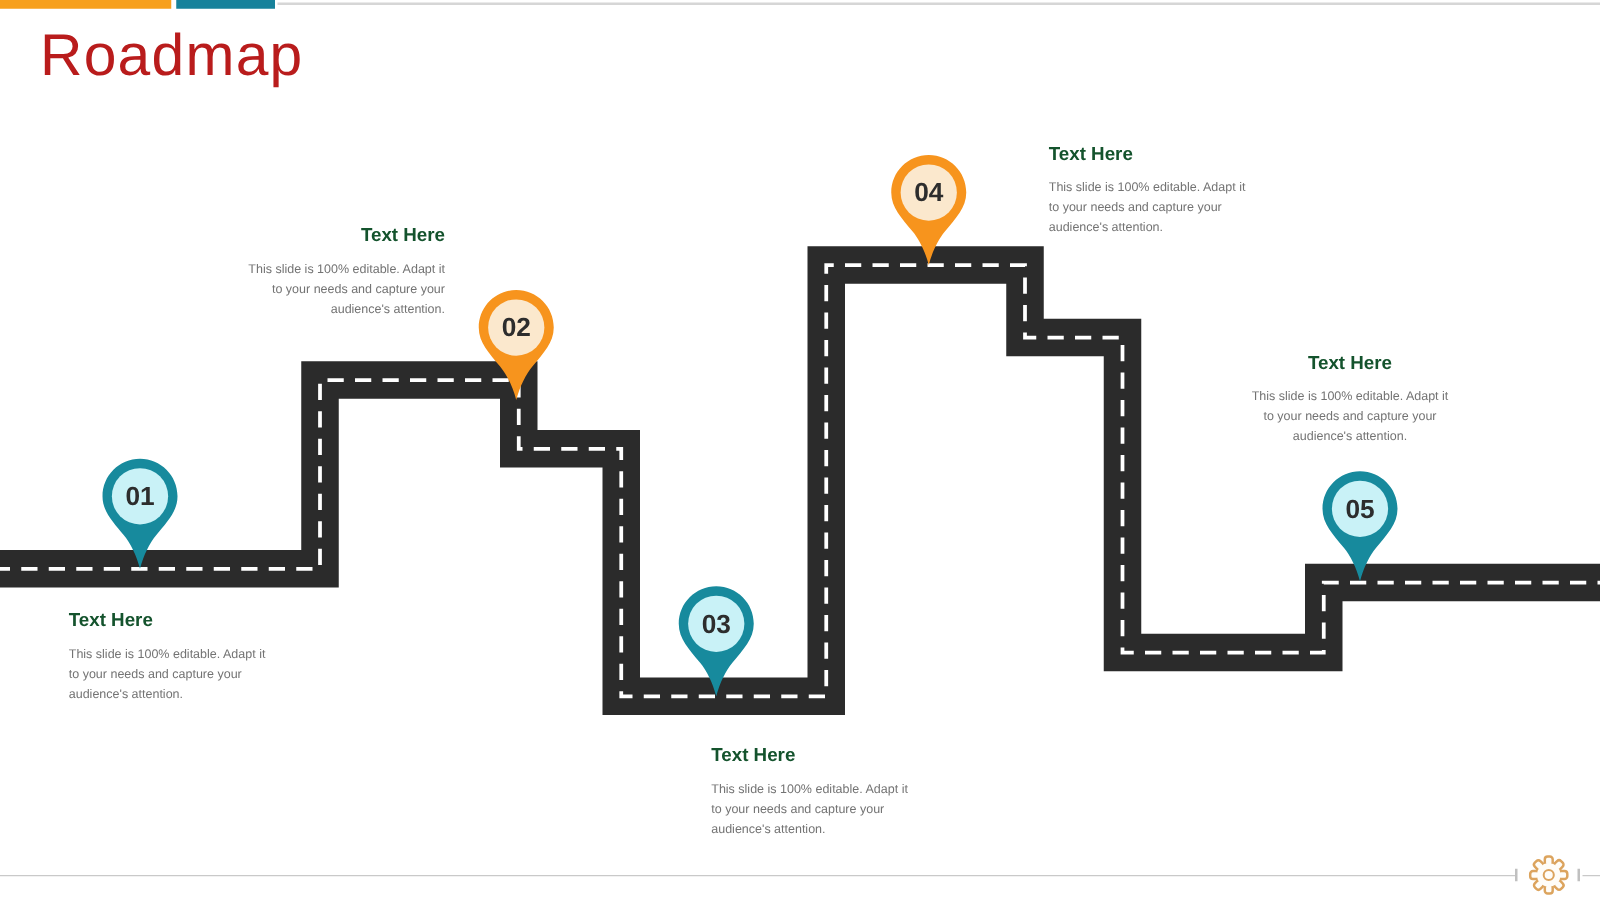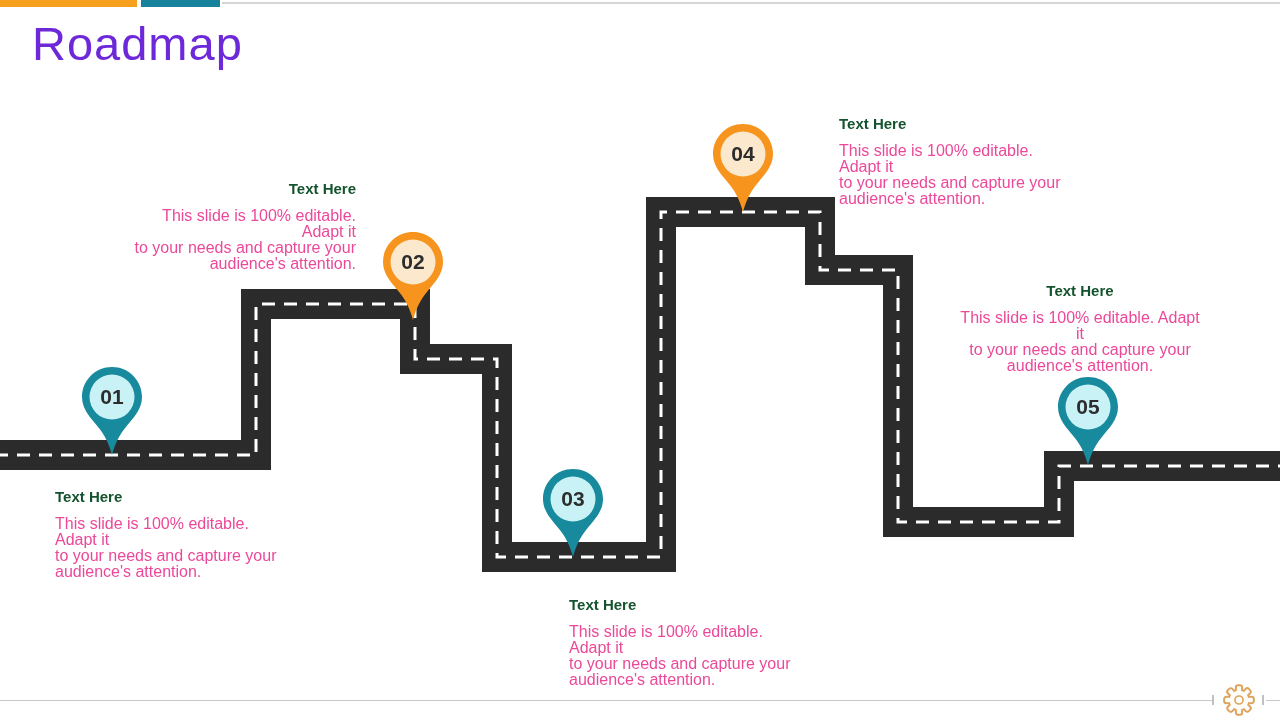--- a/index.html
+++ b/index.html
@@ -7,39 +7,39 @@
   body { font-family:"Liberation Sans", sans-serif; background:#ffffff; }
   .slide { position:relative; width:1280px; height:720px; background:#ffffff; overflow:hidden; }
 
   
   .bar-orange { position:absolute; left:0; top:0; width:137px; height:7px; background:#f7a01d; }
   .bar-teal   { position:absolute; left:141px; top:0; width:79px; height:7px; background:#17829b; }
   .top-rule   { position:absolute; left:222px; top:2px; right:0; height:2px; background:#d6d6d6; }
 
   
   .page-title { position:absolute; left:32px; top:16px; font-size:47px; font-weight:400;
-                color:#6d28d9; letter-spacing:1px; }
+                color:#b91c1c; letter-spacing:1px; }
 
   
   .road-svg { position:absolute; left:0; top:0; width:1280px; height:720px; }
   .asphalt  { fill:none; stroke:#2b2b2b; stroke-width:30; stroke-linejoin:miter; }
   .centerline { fill:none; stroke:#ffffff; stroke-width:3; stroke-dasharray:13 9; stroke-linejoin:miter; }
 
   
   .pin { position:absolute; width:64px; height:92px; }
   .pin.teal   .pin-body  { fill:#178a9d; }
   .pin.teal   .pin-inner { fill:#c9f2f7; }
   .pin.orange .pin-body  { fill:#f7941d; }
   .pin.orange .pin-inner { fill:#fbe8cd; }
   .pin-num { font-family:"Liberation Sans", sans-serif; font-size:21px; font-weight:bold; fill:#2d2d2d; }
 
   
   .tb { position:absolute; width:230px; }
   .tb-title { font-size:15px; font-weight:bold; color:#14532d; margin-bottom:11px; }
-  .tb-line  { font-size:16px; color:#ec4899; line-height:16px; }
+  .tb-line  { font-size:10px; color:#737373; line-height:16px; }
   .tb.align-right  { text-align:right; }
   .tb.align-center { text-align:center; }
   .tb.align-left   { text-align:left; }
 
   
   .footer-line-l { position:absolute; left:0; top:700px; width:1212px; height:1px; background:#c9c9c9; }
   .footer-line-r { position:absolute; left:1266px; top:700px; width:14px; height:1px; background:#c9c9c9; }
   .footer-tick   { position:absolute; top:695px; width:2px; height:10px; background:#c0c0c0; }
   .tick-1 { left:1212px; }
   .tick-2 { left:1262px; }

